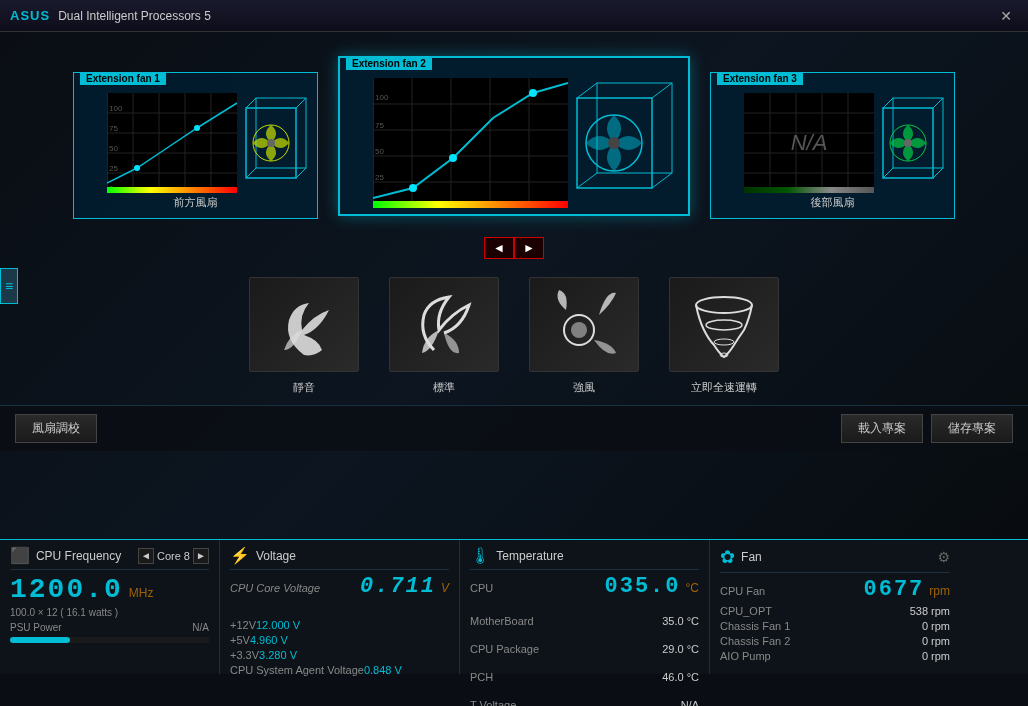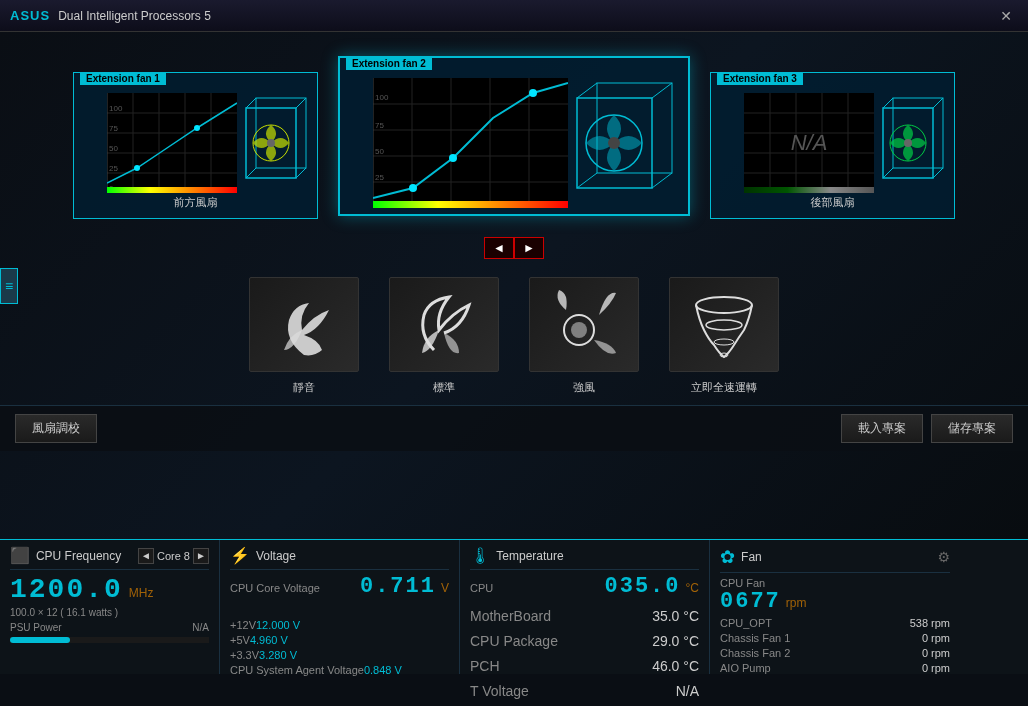--- a/index.html
+++ b/index.html
@@ -284,23 +284,23 @@
       justify-content: flex-start;
       font-size: 11px;
       color: #888;
       margin-top: 3px;
     }
     .voltage-val { color: #00bcd4; }
 
     .temp-row {
       display: flex;
       justify-content: space-between;
-      font-size: 14px;
+      font-size: 11px;
       color: #888;
-      margin-top: 9px;
+      margin-top: 16px;
     }
     .temp-val { color: #ccc; }
 
     .fan-row {
       display: flex;
       justify-content: space-between;
       font-size: 11px;
       color: #888;
       margin-top: 3px;
     }
@@ -600,21 +600,21 @@
     <div class="scrollbar-h" style="position:relative;bottom:auto;margin-top:4px;">
         <div class="scrollbar-thumb"></div>
       </div>
   </div>
 
   <div class="status-panel" style="min-width:220px;max-width:240px;">
     <div class="panel-header">
       <span class="panel-icon" style="color:#ffcc00;">⚡</span>
       <span class="panel-title">Voltage</span>
     </div>
-    <div style="display:flex;justify-content:space-between;align-items:baseline;margin-bottom:20px;">
+    <div style="display:flex;justify-content:space-between;align-items:baseline;margin-bottom:20px;font-style:italic;">
       <span style="color:#888;font-size:11px;">CPU Core Voltage</span>
       <span style="display:flex;align-items:baseline;gap:1px;">
         <span class="big-value" style="font-size:22px;">0.711</span>
         <span class="big-unit">V</span>
       </span>
     </div>
     <div class="voltage-row">
       <span>+12V</span>
       <span class="voltage-val">12.000 V</span>
     </div>
@@ -661,21 +661,21 @@
       <span class="temp-val">N/A</span>
     </div>
   </div>
 
   <div class="status-panel" style="min-width:230px;max-width:250px;border-right:none;">
     <div class="panel-header">
       <span class="panel-icon" style="font-size:18px;">✿</span>
       <span class="panel-title">Fan</span>
       <span class="gear-icon-btn" style="position:relative;top:auto;right:auto;margin-left:auto;">⚙</span>
     </div>
-    <div style="display:flex;justify-content:space-between;align-items:baseline;margin-bottom:3px;flex-direction:column;">
+    <div style="display:flex;justify-content:space-between;align-items:baseline;margin-bottom:3px;">
       <span style="color:#888;font-size:11px;">CPU Fan</span>
       <span style="display:flex;align-items:baseline;gap:1px;">
         <span class="big-value" style="font-size:22px;">0677</span>
         <span class="big-unit">rpm</span>
       </span>
     </div>
     <div class="fan-row">
       <span>CPU_OPT</span>
       <span class="fan-val">538 rpm</span>
     </div>

